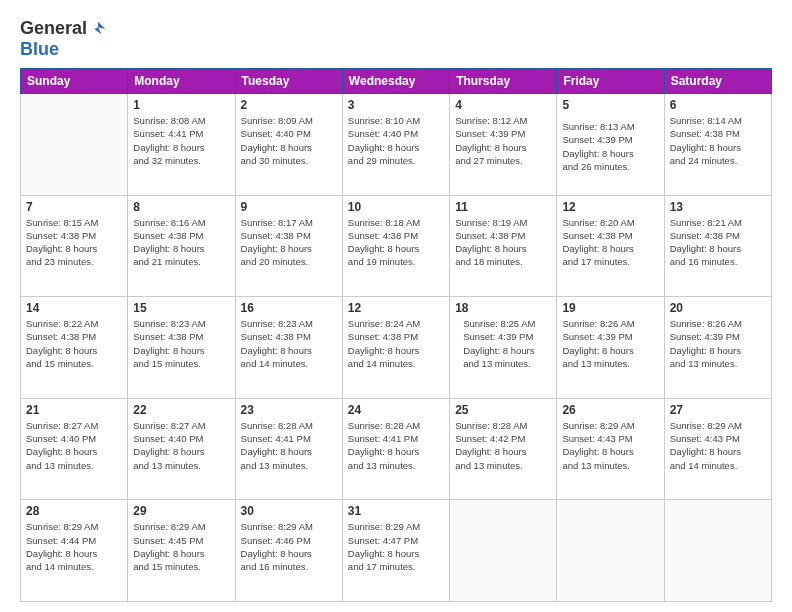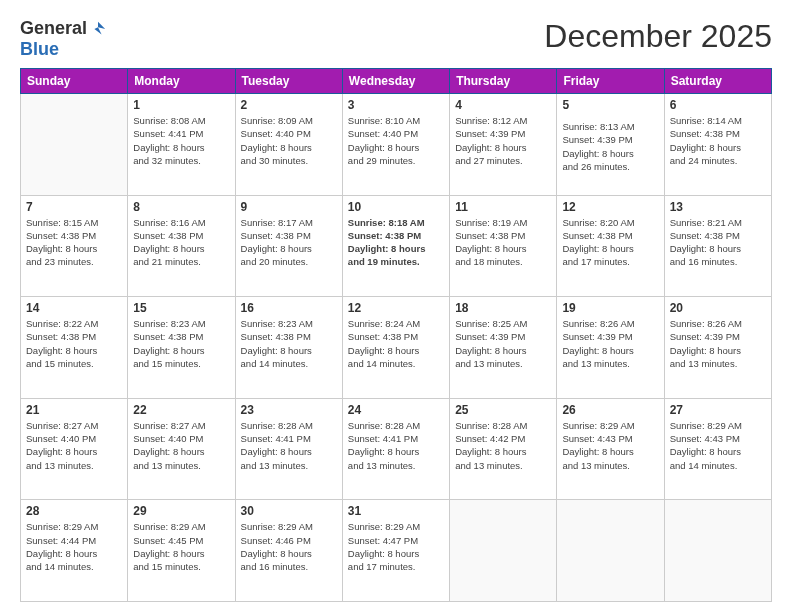--- a/index.html
+++ b/index.html
@@ -107,21 +107,20 @@
     <div class="logo">
       <div class="logo-text">
         <span class="logo-general">General</span>
         <svg class="logo-icon" viewBox="0 0 20 20">
           <polygon points="10,2 18,10 10,8 14,16 6,10 10,8" fill="#2a6db5"></polygon>
         </svg>
       </div>
       <span class="logo-blue">Blue</span>
     </div>
     <div class="title-section">
-      <div class="month-title">December 2025</div>
     </div>
   </div>
 
   <table class="calendar">
     <thead>
       <tr>
       <th>Sunday</th>
           <th>Monday</th>
           <th>Tuesday</th>
           <th>Wednesday</th>
@@ -193,21 +192,21 @@
           </td>
           <td>
             <span class="day-number">9</span>
             <div class="day-info" style="white-space: pre-line;">Sunrise: 8:17 AM
 Sunset: 4:38 PM
 Daylight: 8 hours
 and 20 minutes.</div>
           </td>
           <td>
             <span class="day-number">10</span>
-            <div class="day-info" style="white-space: pre-line; font-weight: bold;">Sunrise: 8:18 AM
+            <div class="day-info" style="white-space: pre-line;">Sunrise: 8:18 AM
 Sunset: 4:38 PM
 Daylight: 8 hours
 and 19 minutes.</div>
           </td>
           <td>
             <span class="day-number">11</span>
             <div class="day-info" style="white-space: pre-line;">Sunrise: 8:19 AM
 Sunset: 4:38 PM
 Daylight: 8 hours
 and 18 minutes.</div>
@@ -251,21 +250,21 @@
           </td>
           <td>
             <span class="day-number">12</span>
             <div class="day-info" style="white-space: pre-line;">Sunrise: 8:24 AM
 Sunset: 4:38 PM
 Daylight: 8 hours
 and 14 minutes.</div>
           </td>
           <td>
             <span class="day-number">18</span>
-            <div class="day-info" style="white-space: pre-line;">Sunrise: 8:25 AM
+            <div class="day-info" style="white-space: pre-line; margin-left: 8px;">Sunrise: 8:25 AM
 Sunset: 4:39 PM
 Daylight: 8 hours
 and 13 minutes.</div>
           </td>
           <td>
             <span class="day-number">19</span>
             <div class="day-info" style="white-space: pre-line;">Sunrise: 8:26 AM
 Sunset: 4:39 PM
 Daylight: 8 hours
 and 13 minutes.</div>

